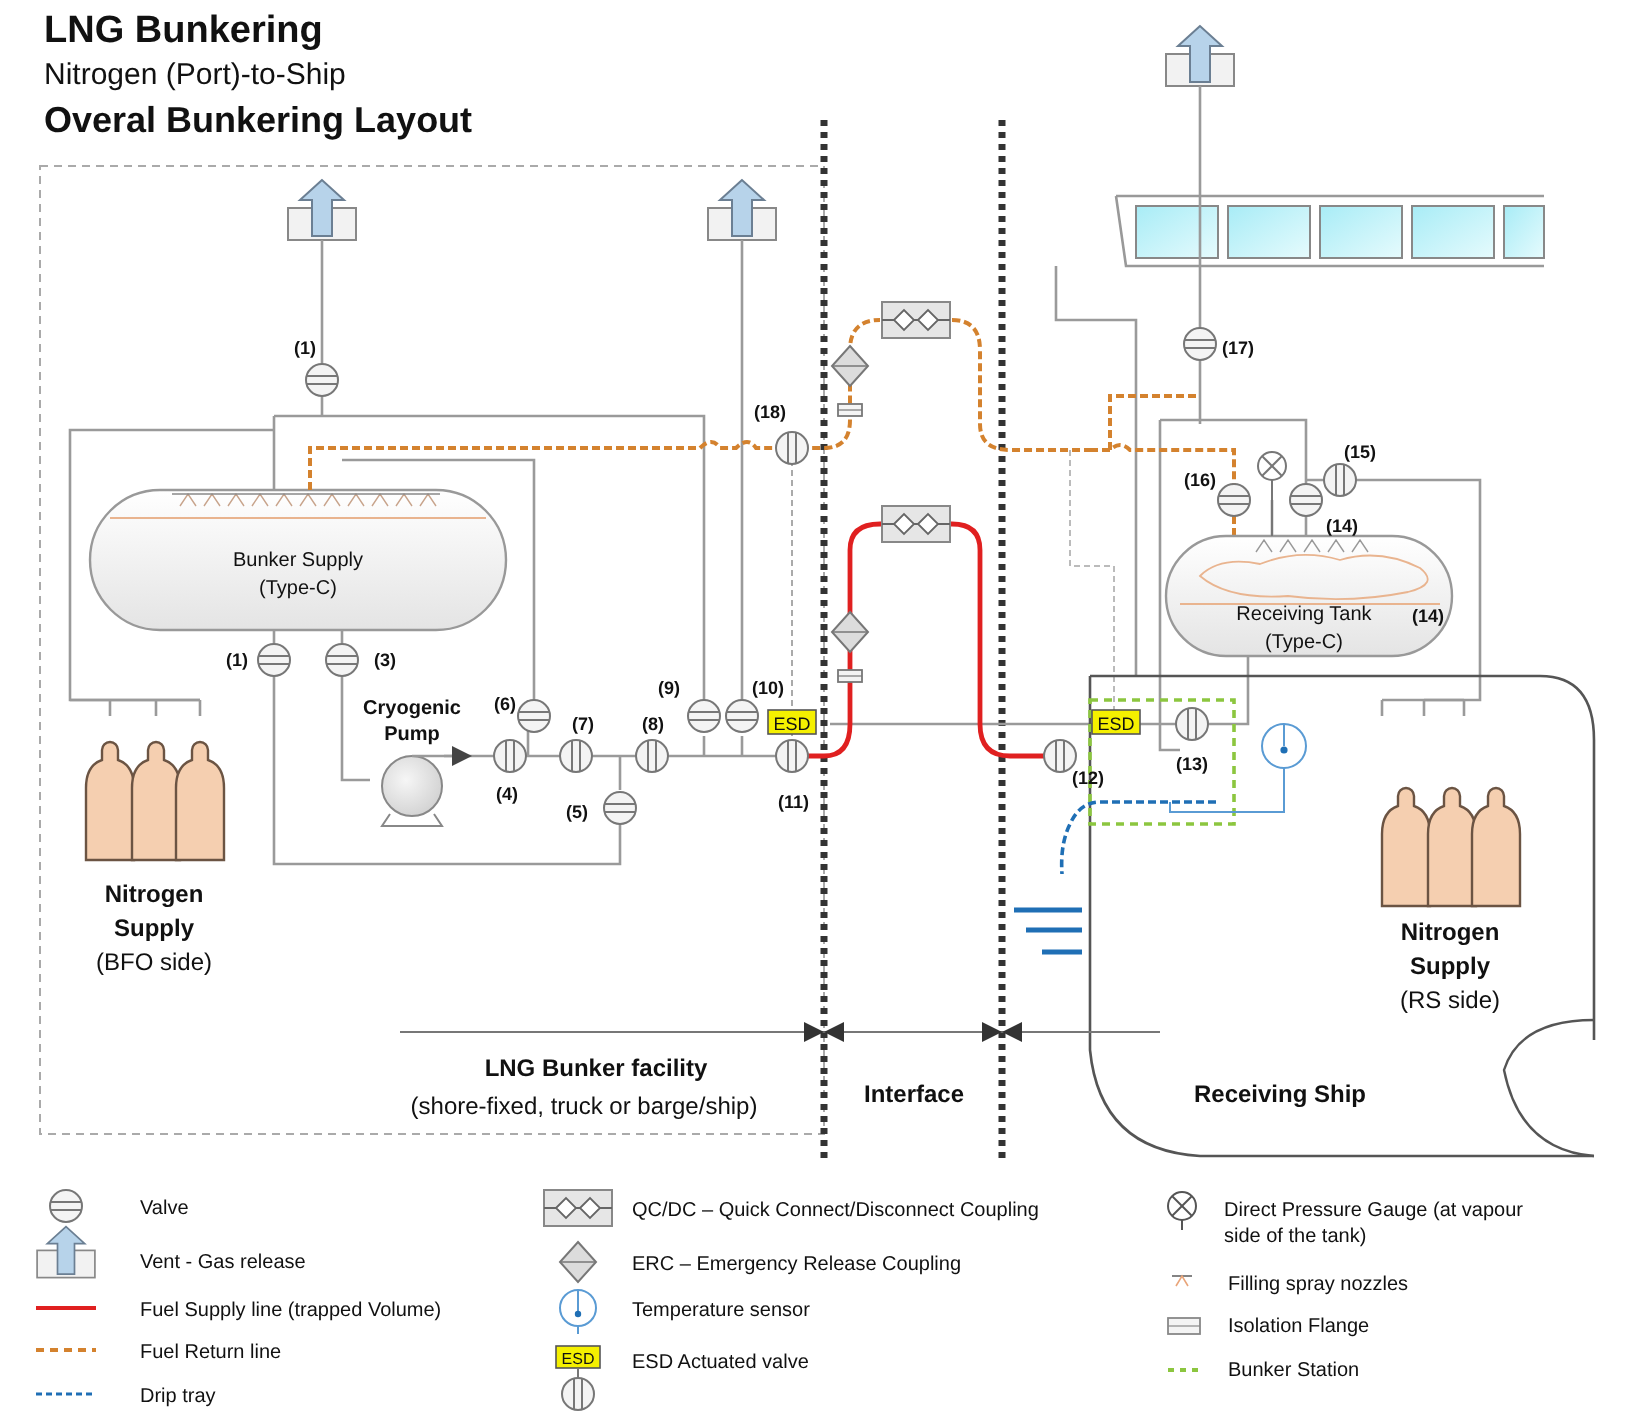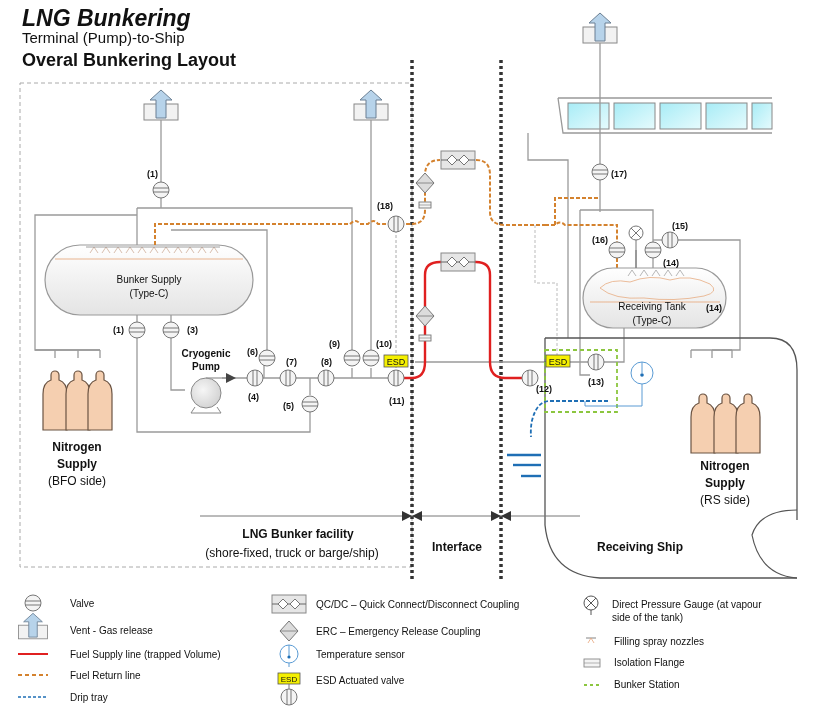--- a/index.html
+++ b/index.html
@@ -1,28 +1,28 @@
 <!DOCTYPE html>
 <html><head>
 <meta charset="utf-8">
 <style>
   html, body { margin:0; padding:0; background:#ffffff; }
   body { width:813px; height:713px; position:relative; overflow:hidden; font-family:"Liberation Sans", sans-serif; color:#111; }
   svg { position:absolute; left:0; top:0; }
   .t { font-family:"Liberation Sans", sans-serif; fill:#111; }
   .b { font-weight:bold; }
-  .title { position:absolute; left:22px; top:5px; font-size:23px; font-weight:bold;font-style:italic; }
+  .title { position:absolute; left:22px; top:5px; font-size:19px; font-weight:bold; }
   .sub1 { position:absolute; left:22px; top:29px; font-size:15px; }
   .sub2 { position:absolute; left:22px; top:50px; font-size:18px; font-weight:bold; }
 </style>
 </head>
 <body>
 
 <div class="title">LNG Bunkering</div>
-<div class="sub1">Terminal (Pump)-to-Ship</div>
+<div class="sub1">Nitrogen (Port)-to-Ship</div>
 <div class="sub2">Overal Bunkering Layout</div>
 
 <svg width="813" height="713" viewBox="0 0 813 713">
   <defs>
     <linearGradient id="tankGrad" x1="0" y1="0" x2="0" y2="1">
       <stop offset="0" stop-color="#ffffff"></stop>
       <stop offset="1" stop-color="#e4e4e4"></stop>
     </linearGradient>
     <linearGradient id="winGrad" x1="0" y1="0" x2="1" y2="1">
       <stop offset="0" stop-color="#a8ecf6"></stop>

